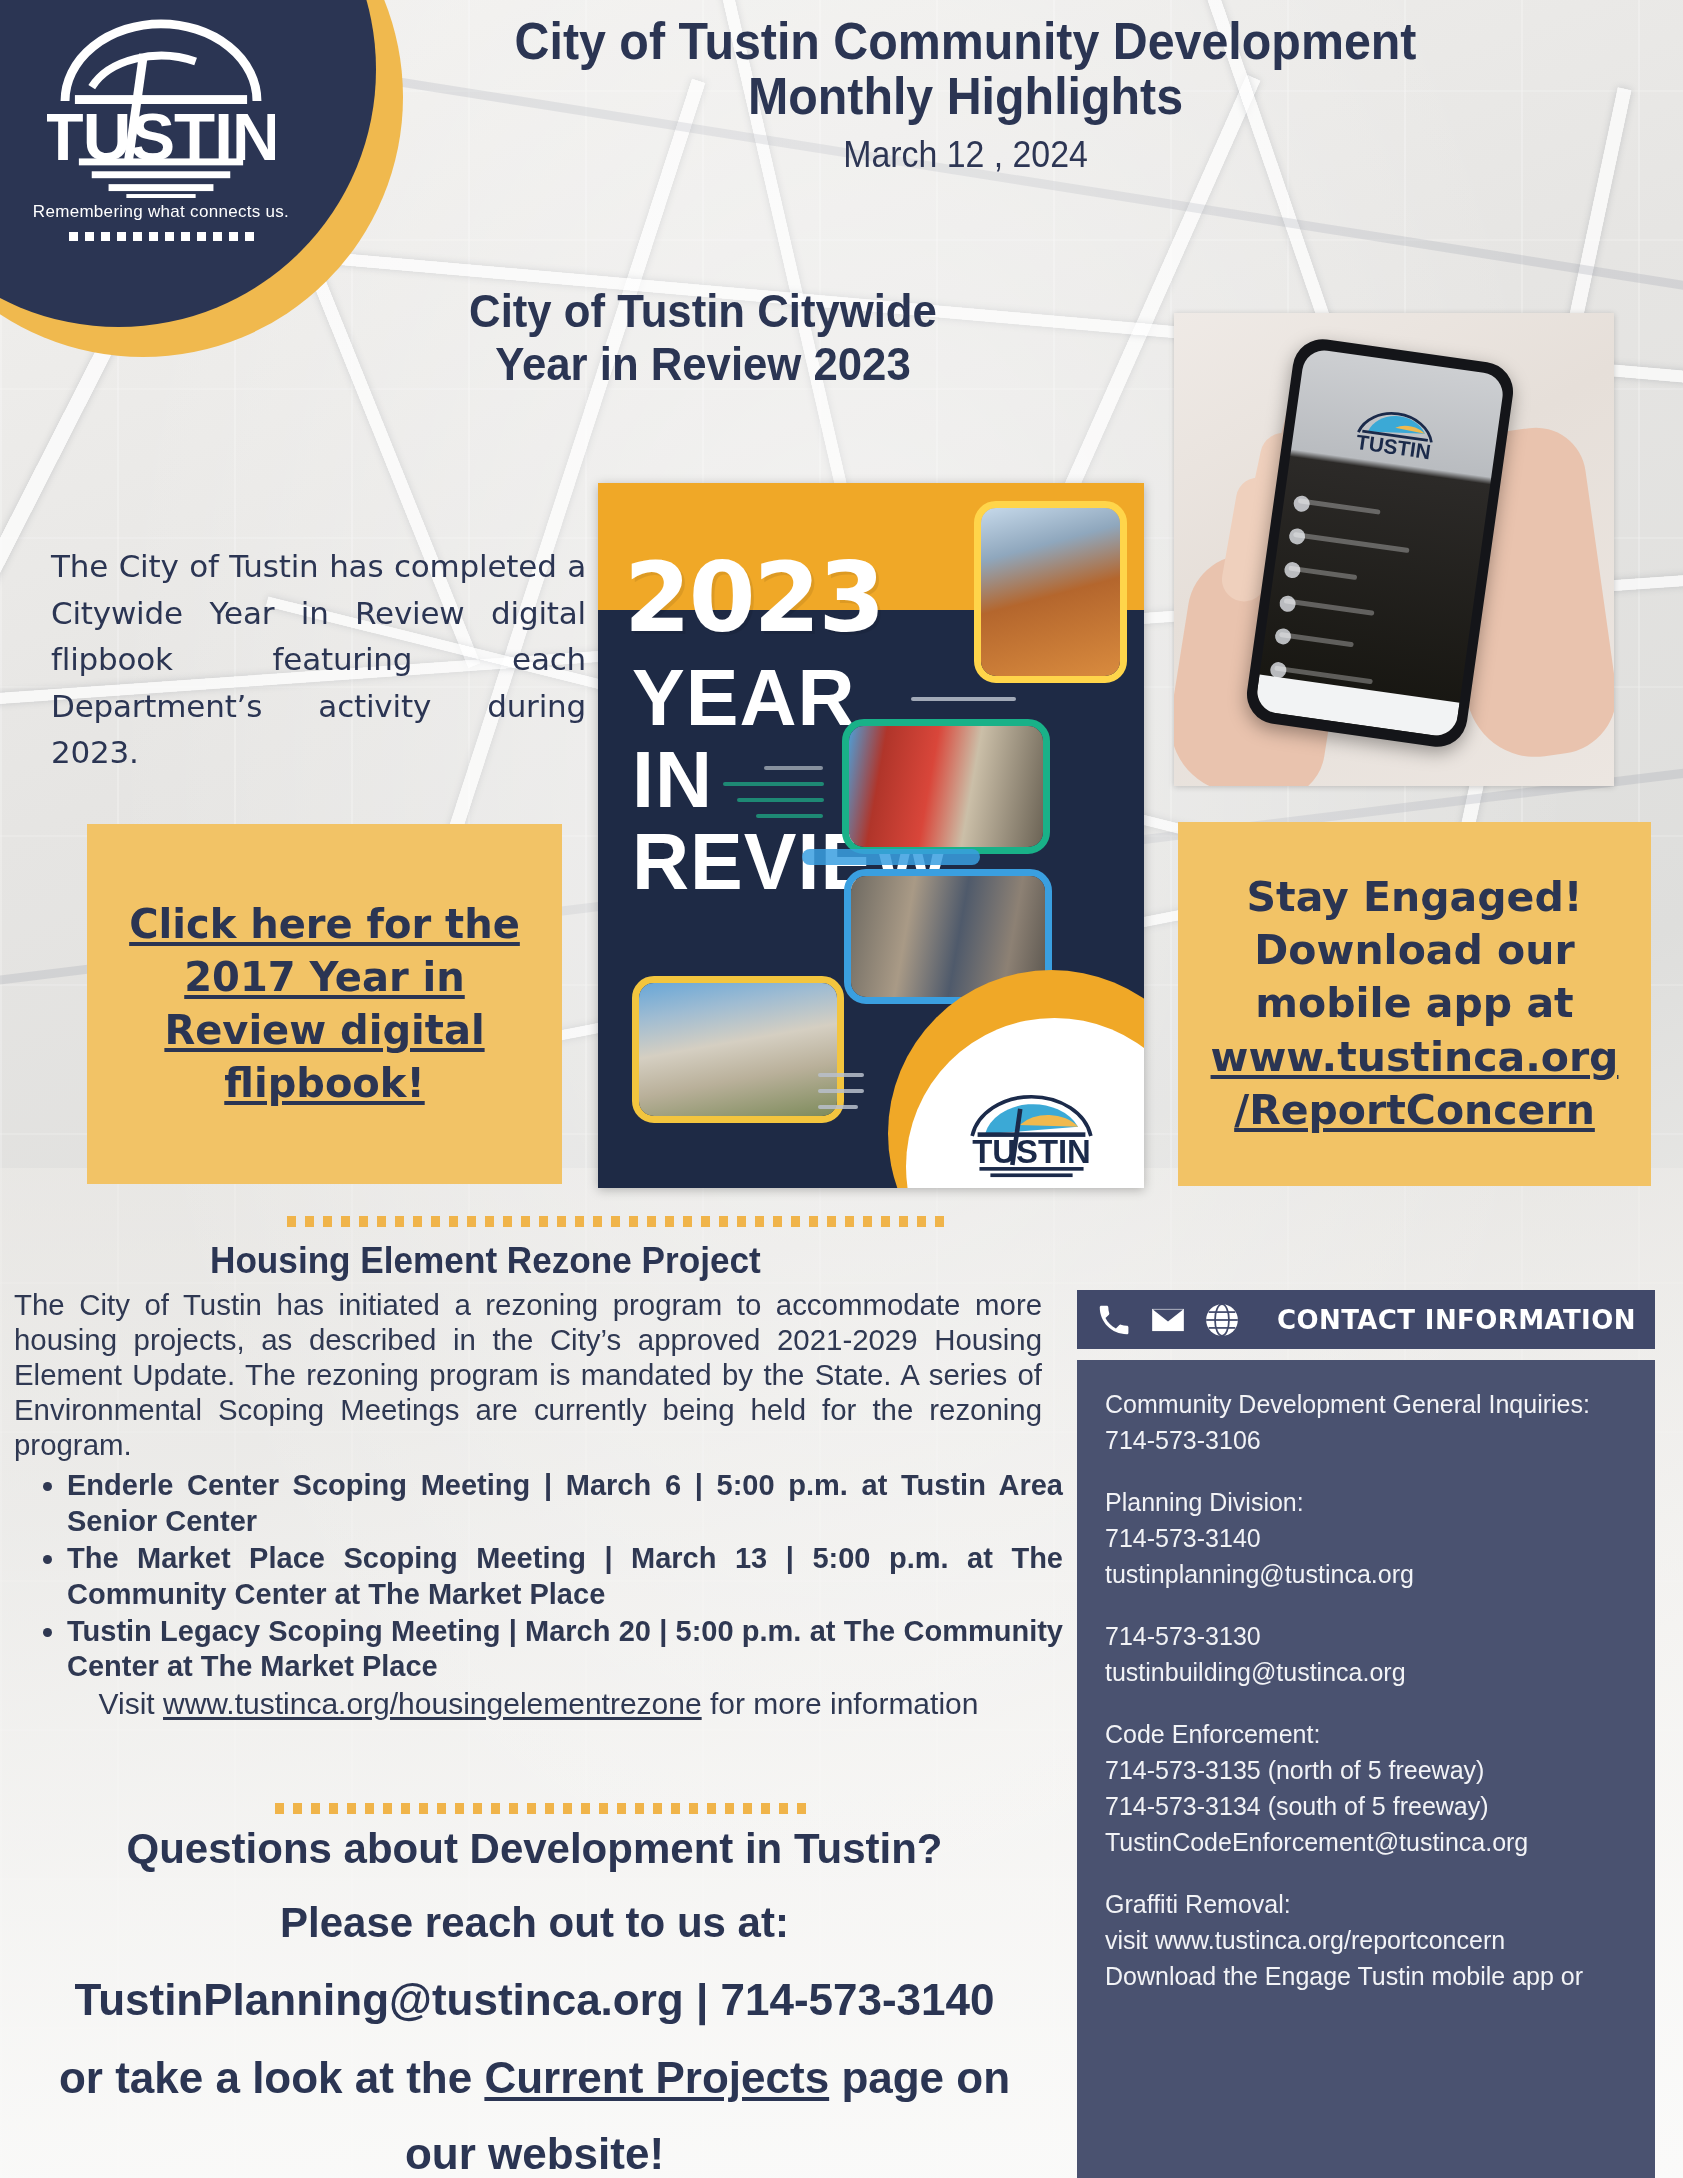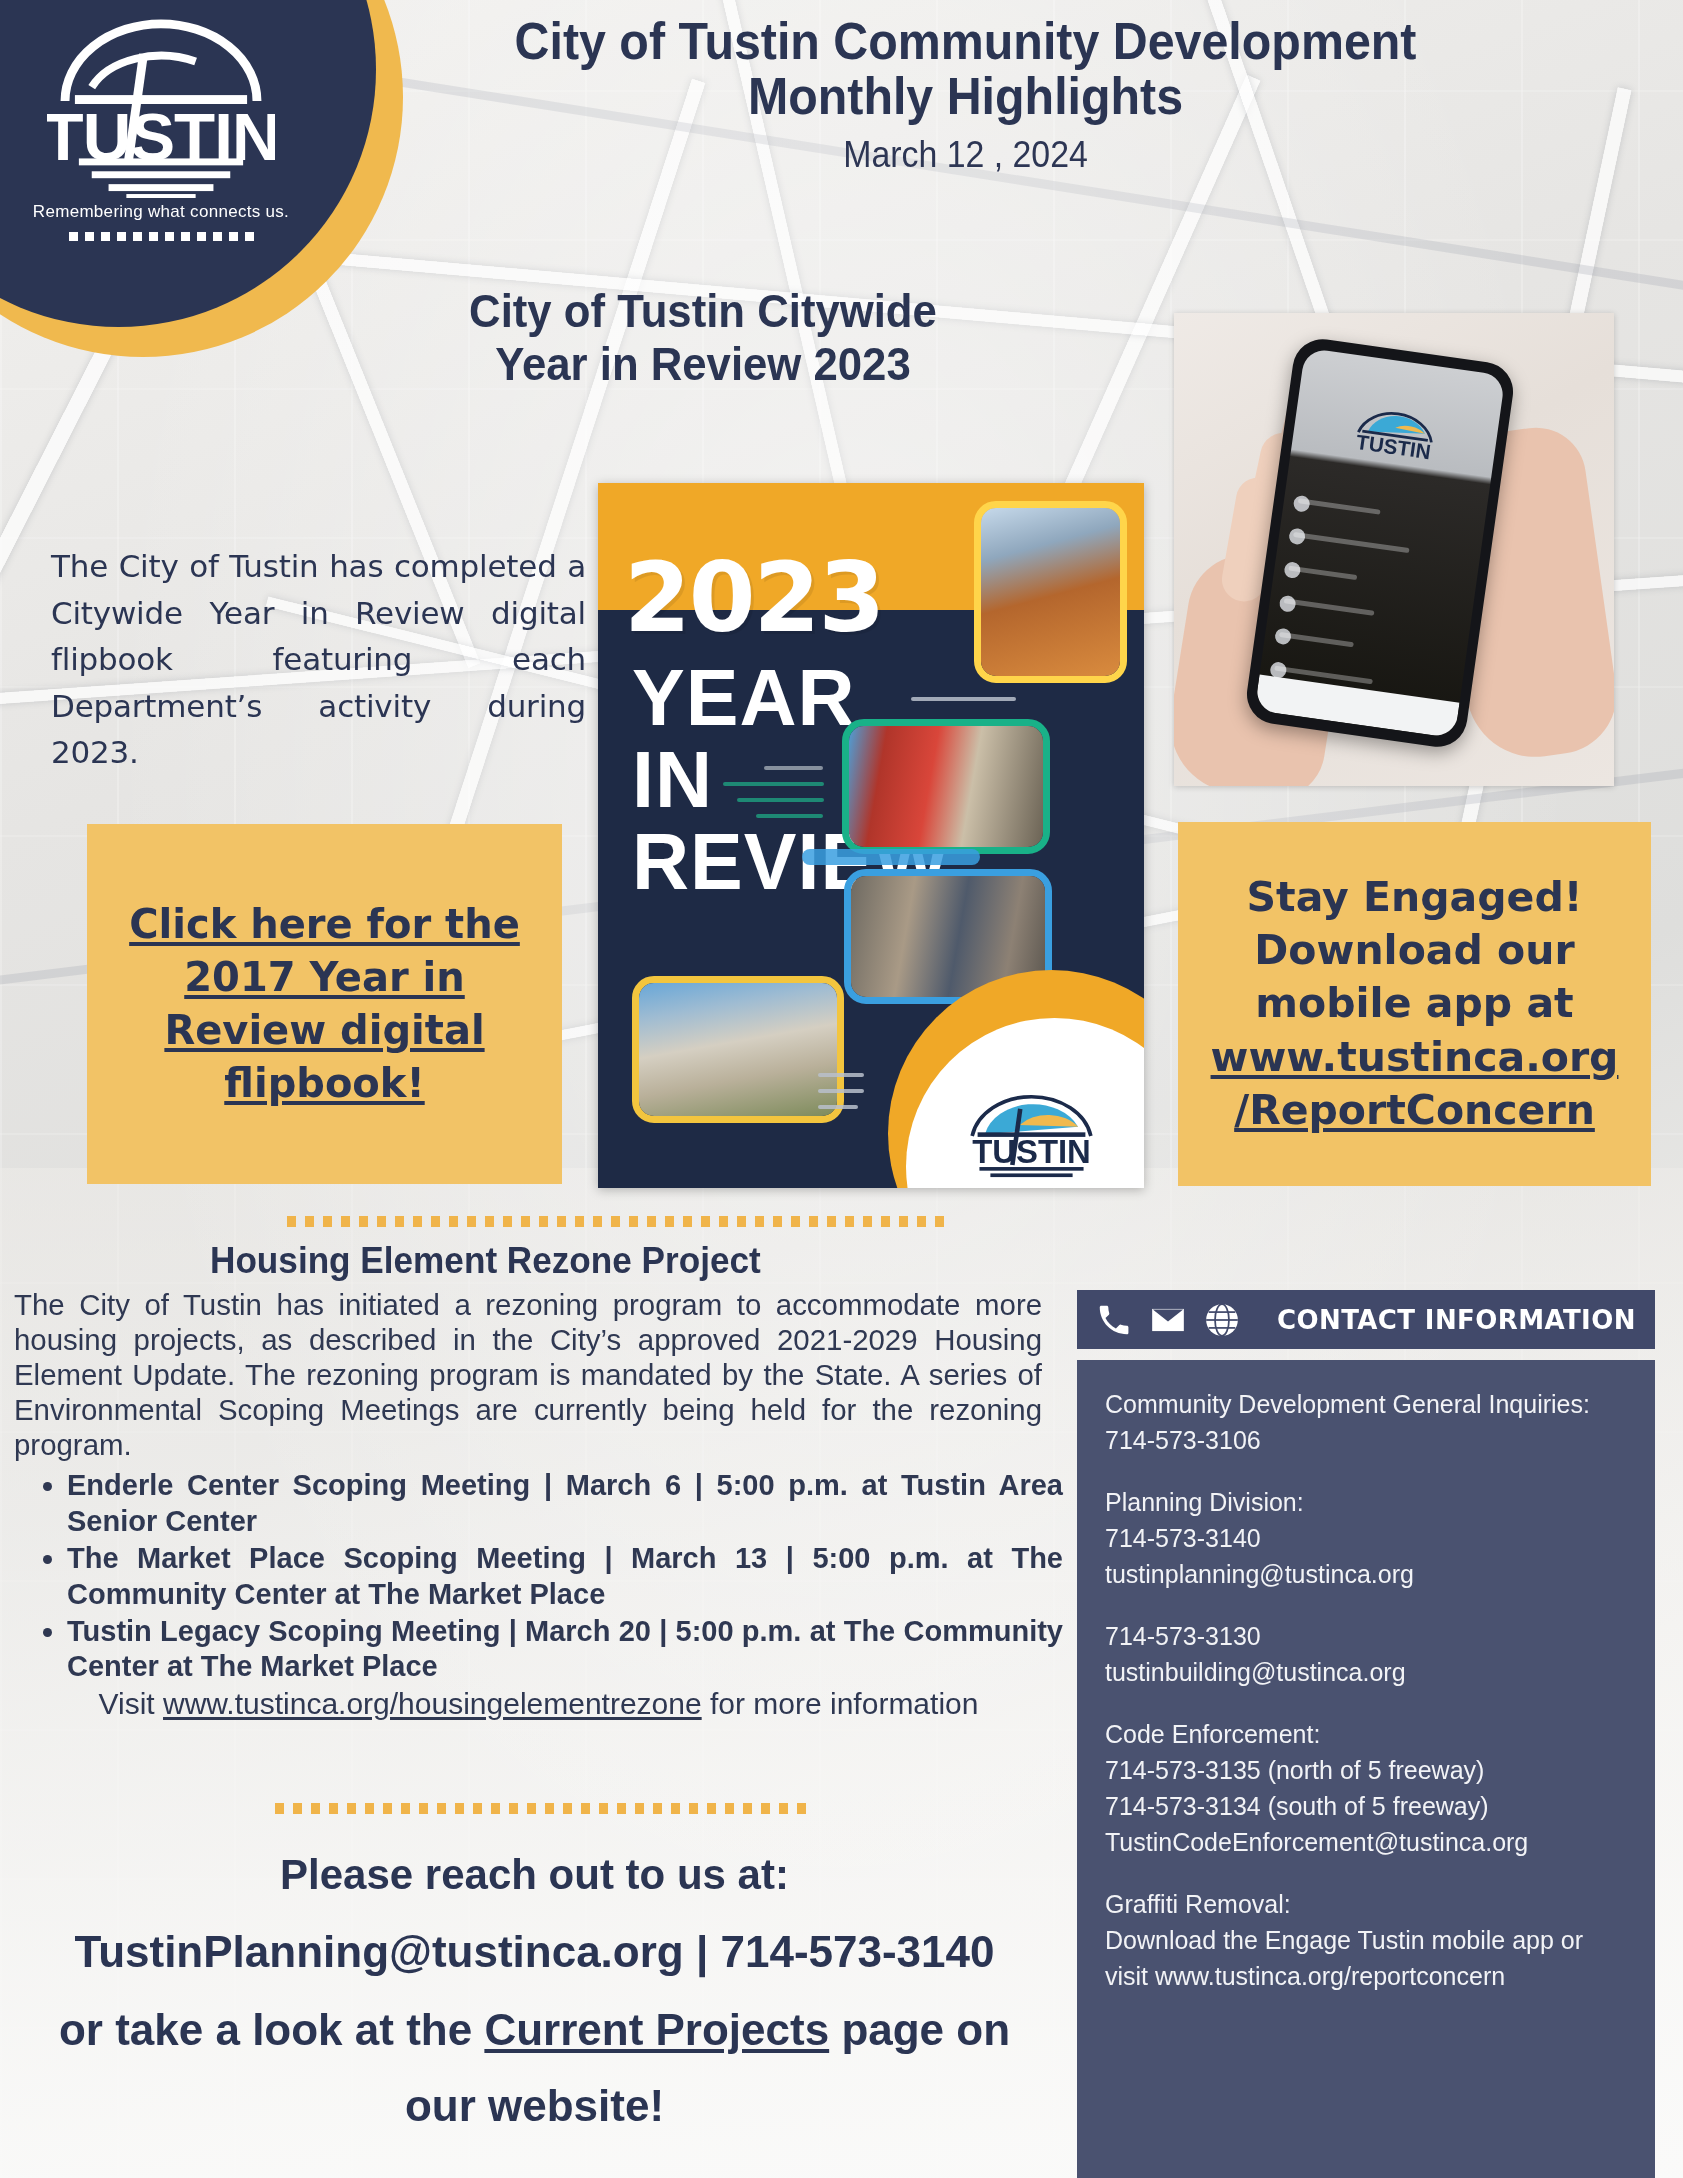--- a/index.html
+++ b/index.html
@@ -331,20 +331,21 @@
     <li>Enderle Center Scoping Meeting | March 6 | 5:00 p.m. at Tustin Area Senior Center</li>
     <li>The Market Place Scoping Meeting | March 13 | 5:00 p.m. at The Community Center at The Market Place</li>
     <li>Tustin Legacy Scoping Meeting  | March 20 | 5:00 p.m. at The Community Center at The Market Place</li>
   </ul>
   <div class="visitline"><span>Visit </span><u>www.tustinca.org/housingelementrezone</u><span> for more information</span></div>
 </div>
 
 <div class="dots" id="dots2"></div>
 
 <div class="quest">
+  <div class="q1">Questions about Development in Tustin?</div>
   <div class="q2">Please reach out to us at:</div>
   <div class="q3">TustinPlanning@tustinca.org | 714-573-3140</div>
   <div class="q4"><span>or take a look at the </span><u>Current Projects</u><span> page on</span></div>
   <div class="q5">our website!</div>
 </div>
 
 <div class="contact-hdr">
   <svg class="ci" viewBox="0 0 24 24">
     <path fill="#ffffff" d="M6.6 10.8c1.4 2.8 3.8 5.2 6.6 6.6l2.2-2.2c.3-.3.7-.4 1-.2 1.2.4 2.4.6 3.7.6.6 0 1 .4 1 1V20c0 .6-.4 1-1 1C10.6 21 3 13.4 3 4c0-.6.4-1 1-1h3.4c.6 0 1 .4 1 1 0 1.3.2 2.5.6 3.7.1.4 0 .7-.2 1l-2.2 2.1z"></path>
   </svg>
@@ -374,16 +375,16 @@
   <div class="gap"></div>
   <div class="ln">714-573-3130</div>
   <div class="ln">tustinbuilding@tustinca.org</div>
   <div class="gap"></div>
   <div class="ln">Code Enforcement:</div>
   <div class="ln">714-573-3135 (north of 5 freeway)</div>
   <div class="ln">714-573-3134 (south of 5 freeway)</div>
   <div class="ln">TustinCodeEnforcement@tustinca.org</div>
   <div class="gap"></div>
   <div class="ln">Graffiti Removal:</div>
+  <div class="ln">visit www.tustinca.org/reportconcern</div>
   <div class="ln">Download the Engage Tustin mobile app or</div>
-  <div class="ln">visit www.tustinca.org/reportconcern</div>
 </div>
 
 
 </body></html>

